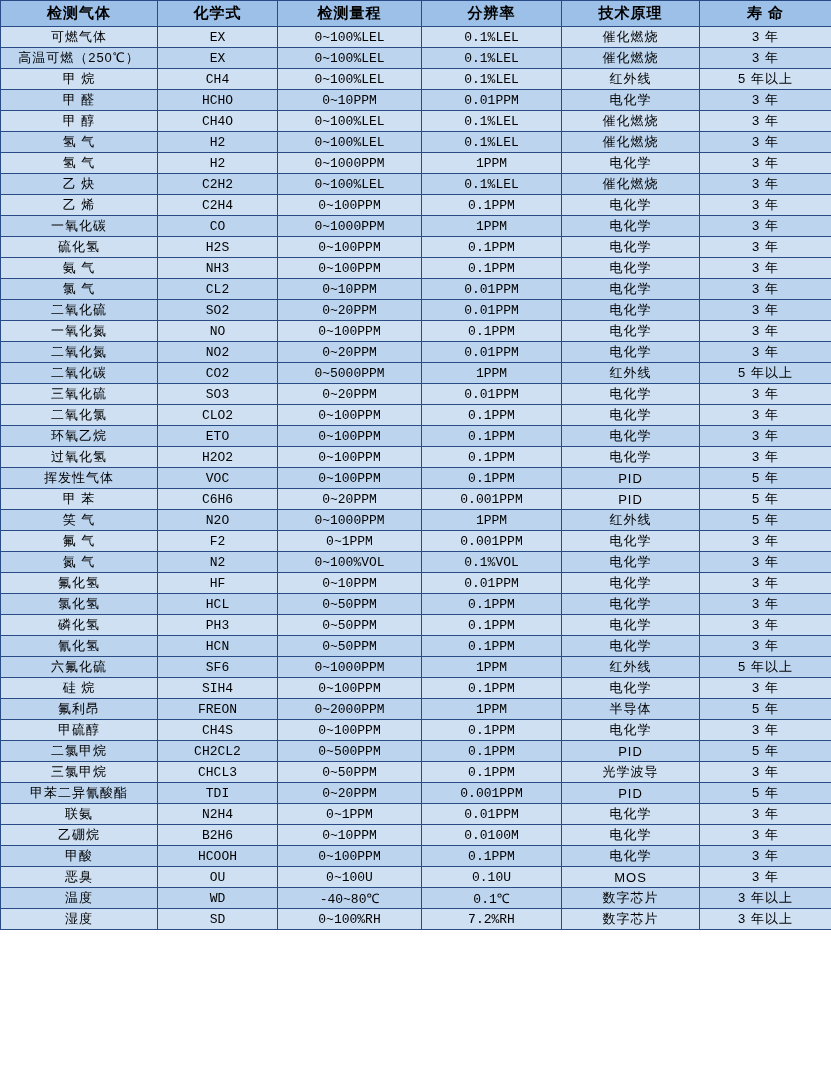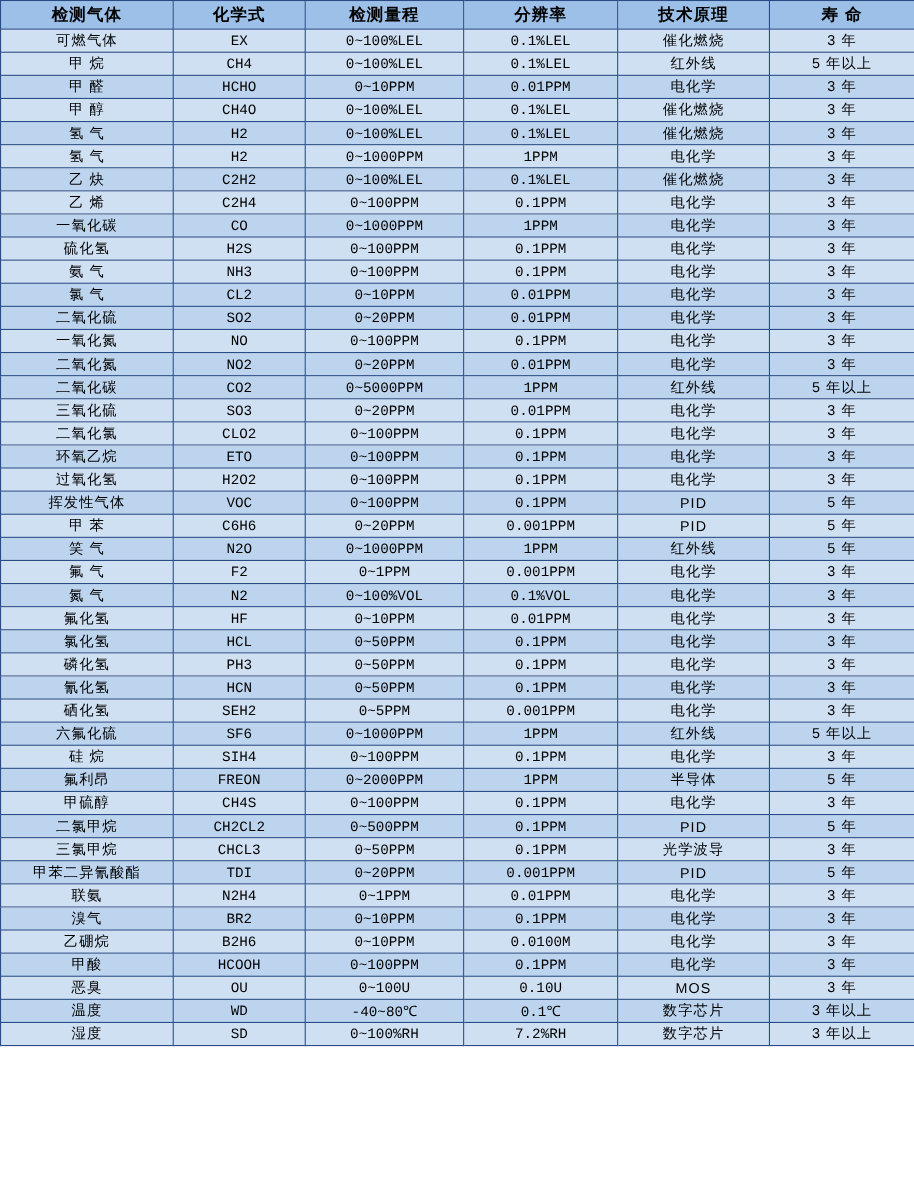--- a/index.html
+++ b/index.html
@@ -91,20 +91,28 @@
     </thead>
     <tbody id="table-body">
         <tr class="row-even">
           <td class="col-name">可燃气体</td>
           <td class="col-formula">EX</td>
           <td class="col-range">0~100%LEL</td>
           <td class="col-res">0.1%LEL</td>
           <td class="col-tech">催化燃烧</td>
           <td class="col-life">3 年</td>
         </tr>
+        <tr class="row-odd">
+          <td class="col-name">高温可燃（250℃）</td>
+          <td class="col-formula">EX</td>
+          <td class="col-range">0~100%LEL</td>
+          <td class="col-res">0.1%LEL</td>
+          <td class="col-tech">催化燃烧</td>
+          <td class="col-life">3 年</td>
+        </tr>
         <tr class="row-even">
           <td class="col-name">甲 烷</td>
           <td class="col-formula">CH4</td>
           <td class="col-range">0~100%LEL</td>
           <td class="col-res">0.1%LEL</td>
           <td class="col-tech">红外线</td>
           <td class="col-life">5 年以上</td>
         </tr>
         <tr class="row-odd">
           <td class="col-name">甲 醛</td>
@@ -315,28 +323,20 @@
           <td class="col-life">3 年</td>
         </tr>
         <tr class="row-odd">
           <td class="col-name">氰化氢</td>
           <td class="col-formula">HCN</td>
           <td class="col-range">0~50PPM</td>
           <td class="col-res">0.1PPM</td>
           <td class="col-tech">电化学</td>
           <td class="col-life">3 年</td>
         </tr>
-        <tr class="row-even">
-          <td class="col-name">硒化氢</td>
-          <td class="col-formula">SEH2</td>
-          <td class="col-range">0~5PPM</td>
-          <td class="col-res">0.001PPM</td>
-          <td class="col-tech">电化学</td>
-          <td class="col-life">3 年</td>
-        </tr>
         <tr class="row-odd">
           <td class="col-name">六氟化硫</td>
           <td class="col-formula">SF6</td>
           <td class="col-range">0~1000PPM</td>
           <td class="col-res">1PPM</td>
           <td class="col-tech">红外线</td>
           <td class="col-life">5 年以上</td>
         </tr>
         <tr class="row-even">
           <td class="col-name">硅 烷</td>
@@ -384,28 +384,20 @@
           <td class="col-range">0~20PPM</td>
           <td class="col-res">0.001PPM</td>
           <td class="col-tech">PID</td>
           <td class="col-life">5 年</td>
         </tr>
         <tr class="row-even">
           <td class="col-name">联氨</td>
           <td class="col-formula">N2H4</td>
           <td class="col-range">0~1PPM</td>
           <td class="col-res">0.01PPM</td>
-          <td class="col-tech">电化学</td>
-          <td class="col-life">3 年</td>
-        </tr>
-        <tr class="row-odd">
-          <td class="col-name">溴气</td>
-          <td class="col-formula">BR2</td>
-          <td class="col-range">0~10PPM</td>
-          <td class="col-res">0.1PPM</td>
           <td class="col-tech">电化学</td>
           <td class="col-life">3 年</td>
         </tr>
         <tr class="row-even">
           <td class="col-name">乙硼烷</td>
           <td class="col-formula">B2H6</td>
           <td class="col-range">0~10PPM</td>
           <td class="col-res">0.0100M</td>
           <td class="col-tech">电化学</td>
           <td class="col-life">3 年</td>

